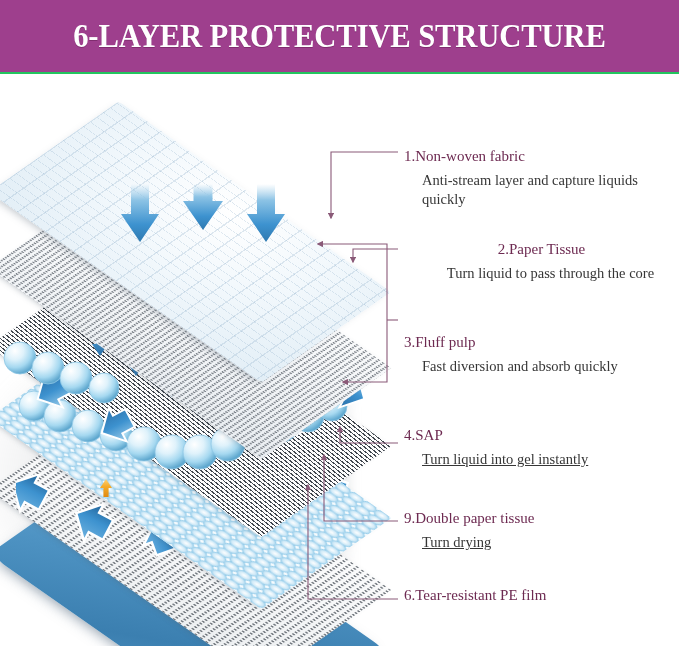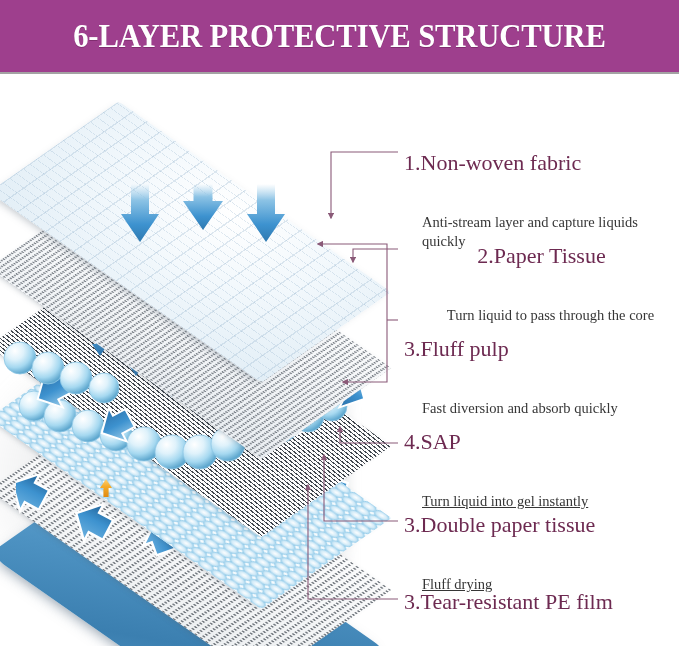--- a/index.html
+++ b/index.html
@@ -6,21 +6,21 @@
   html,body{ background:#fff; }
   body{
     width:679px; height:646px; overflow:hidden; position:relative;
     font-family:"Liberation Serif", serif;
   }
 
   
   #banner{
     position:absolute; left:0; top:0; width:679px; height:74px;
     background:#9e3f8d;
-    border-bottom:2px solid #a3a3a3;
+    border-bottom:2px solid #22c55e;
   }
   #banner-title{
     position:absolute; left:0; top:0; width:679px; height:72px;
     display:flex; align-items:center; justify-content:center;
     color:#ffffff;
     font-family:"Liberation Serif", serif;
     font-weight:bold;
     font-size:33px;
     letter-spacing:-0.2px;
     transform:scaleX(0.93);
@@ -118,33 +118,31 @@
 
   
   #leaders{ position:absolute; left:0; top:0; width:679px; height:646px; pointer-events:none; }
 
   
   #labels{ position:absolute; left:404px; top:74px; width:275px; height:572px; }
   .item{ position:absolute; left:0; width:275px; }
   .item .title{
     color:#6d2a51;
     font-family:"Liberation Serif", serif;
-    font-size:22px;
+    font-size:15px;
     line-height:26px;
     white-space:nowrap;
-    margin-top:7px;
   }
   .item .desc{
     color:#363636;
     font-family:"Liberation Serif", serif;
     font-size:14.5px;
     line-height:19px;
     padding-left:18px;
     padding-top:2px;
-    margin-top:35px;
   }
   #I1{ top:69px; }
   #I2{ top:162px;text-align:center; }
   #I3{ top:255px; }
   #I4{ top:348px; }
   #I5{ top:431px; }
   #I6{ top:508px; }
   #I4 .desc, #I5 .desc, #I6 .desc{ padding-left:18px;text-decoration:underline; }
 </style>
 </head>
@@ -399,21 +397,21 @@
     <div class="title">3.Fluff pulp</div>
     <div class="desc">Fast diversion and absorb quickly</div>
   </div>
 
   <div class="item" id="I4">
     <div class="title">4.SAP</div>
     <div class="desc">Turn liquid into gel instantly</div>
   </div>
 
   <div class="item" id="I5">
-    <div class="title">3.Double paper tissue</div>
-    <div class="desc">Fluff drying</div>
+    <div class="title">9.Double paper tissue</div>
+    <div class="desc">Turn drying</div>
   </div>
 
   <div class="item" id="I6">
-    <div class="title">3.Tear-resistant PE film</div>
+    <div class="title">6.Tear-resistant PE film</div>
   </div>
 
 </div>
 
 </body></html>

